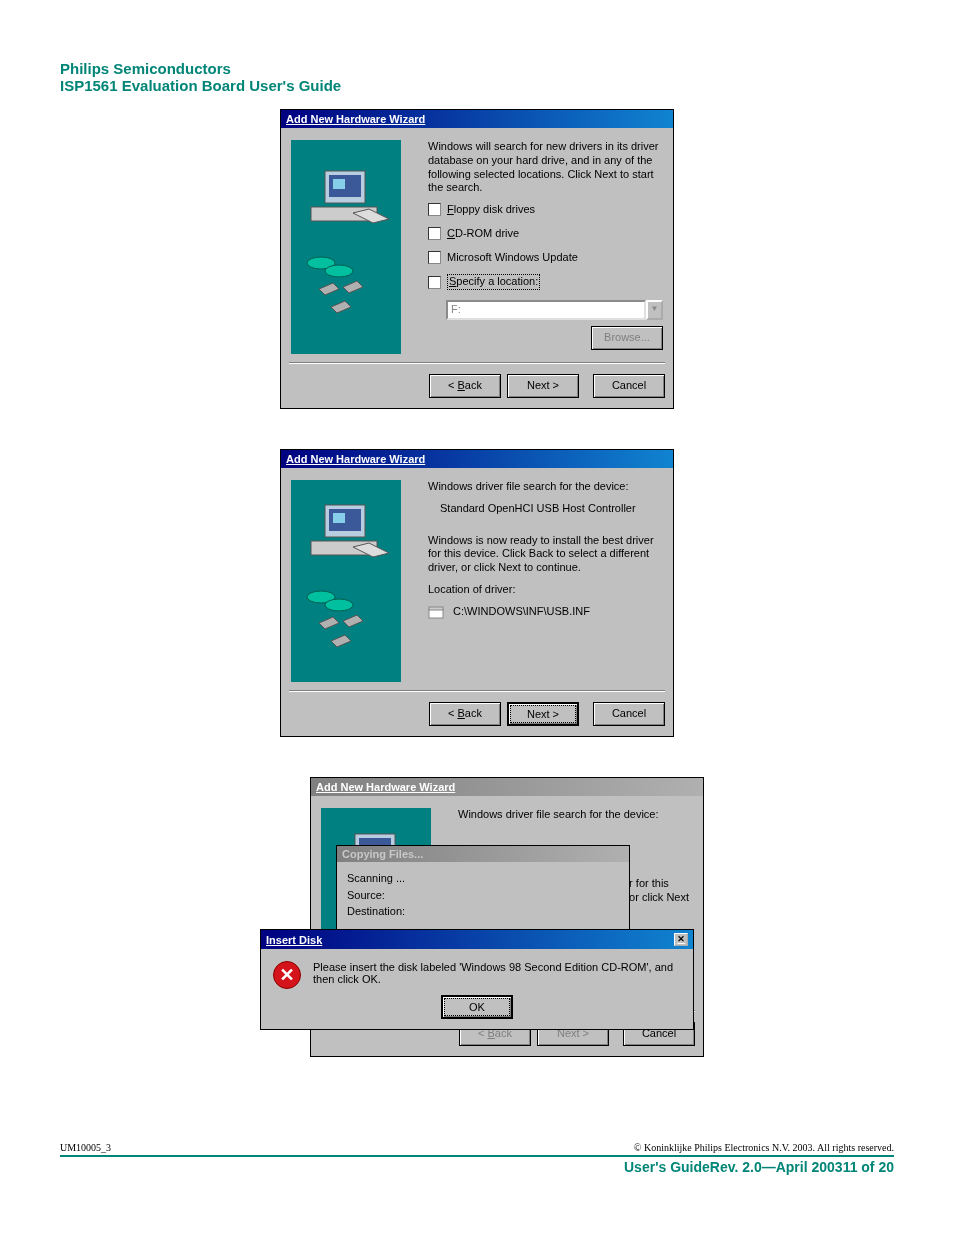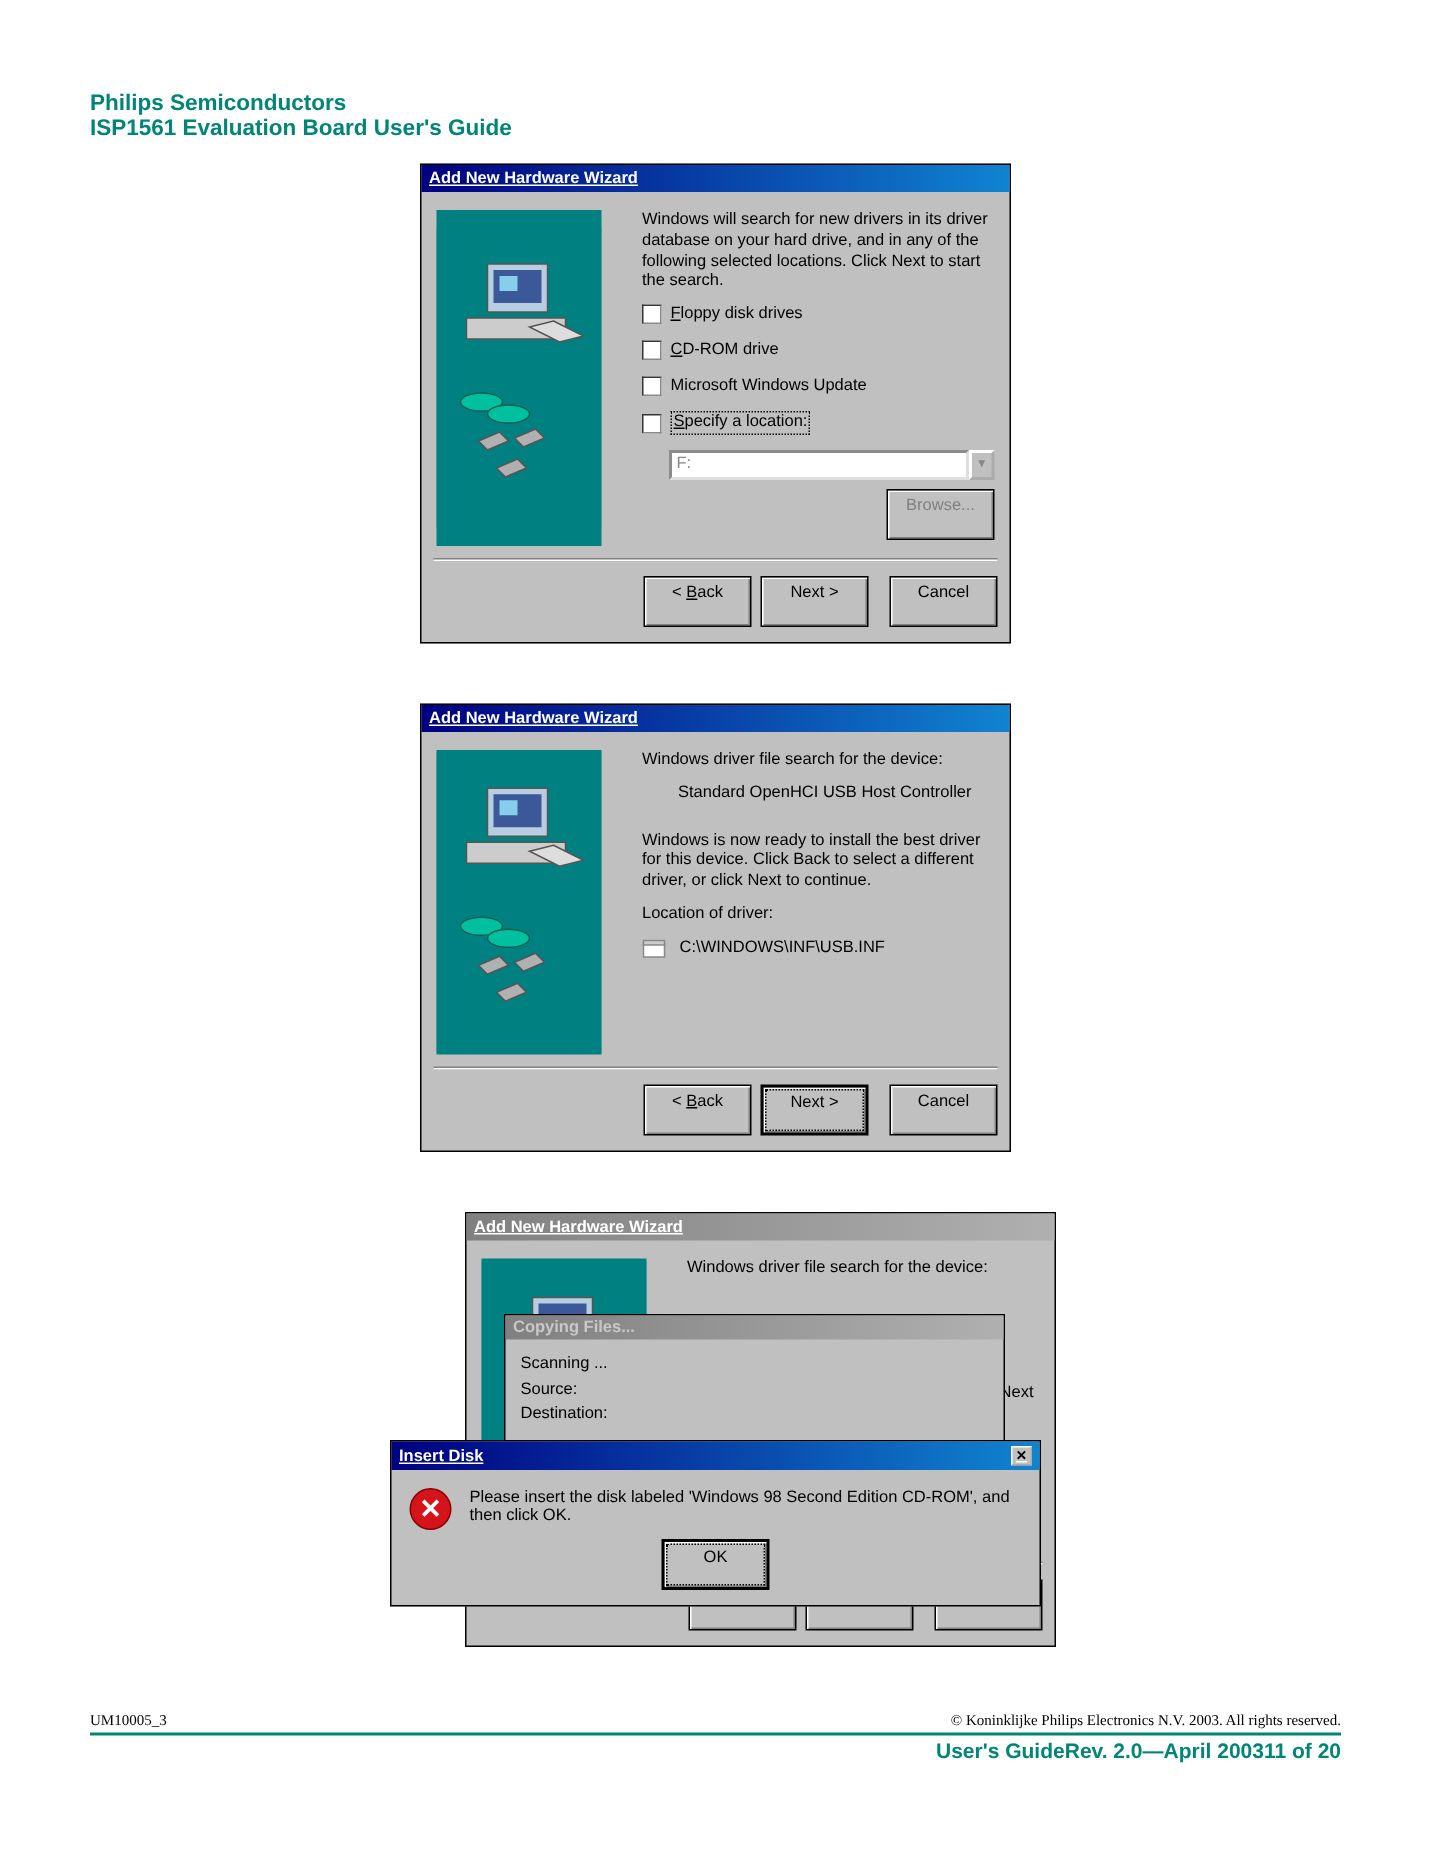--- a/index.html
+++ b/index.html
@@ -106,21 +106,21 @@
     line-height: 14px;
     color: #888;
   }
   .browse-row {
     display: flex;
     justify-content: flex-end;
     margin-bottom: 4px;
   }
   .win-button {
     min-width: 72px;
-    height: 34px;
+    height: 24px;
     background: #c0c0c0;
     border: 1px solid #000;
     box-shadow: inset 1px 1px 0 #fff, inset -1px -1px 0 #808080;
     font-size: 11px;
     padding: 0 8px;
     text-align: center;
     line-height: 20px;
   }
   .win-button.disabled { color: #808080; }
   .win-button.default {
@@ -157,21 +157,21 @@
     position: absolute;
     left: 50px; top: 0;
     width: 394px;
   }
   .inactive-titlebar {
     background: linear-gradient(to right, #808080, #b0b0b0);
   }
   .copy-panel {
     position: absolute;
     left: 76px; top: 68px;
-    width: 334px;
+    width: 294px;
     border: 1px solid #000;
     background: #c0c0c0;
     padding-bottom: 6px;
   }
   .copy-title {
     background: linear-gradient(to right, #808080, #b0b0b0);
     color: #c8c8c8;
     font-weight: bold;
     font-size: 11px;
     padding: 2px 5px;
@@ -332,21 +332,21 @@
             <ellipse cx="14" cy="6" rx="14" ry="6" fill="#00c0a0" stroke="#006050"></ellipse>
             <ellipse cx="32" cy="14" rx="14" ry="6" fill="#00c0a0" stroke="#006050"></ellipse>
             <polygon points="12,32 26,26 32,32 18,38" fill="#b0b0b0" stroke="#555"></polygon>
             <polygon points="36,30 50,24 56,30 42,36" fill="#b0b0b0" stroke="#555"></polygon>
             <polygon points="24,50 38,44 44,50 30,56" fill="#b0b0b0" stroke="#555"></polygon>
           </g>
         </svg>
       </div>
       <div class="wiz-main">
         <p>Windows driver file search for the device:</p>
-        <p style="margin-left:24px">Standard OpenHCI USB Host Controller</p>
+        <p style="margin-left:12px">Standard OpenHCI USB Host Controller</p>
         <p style="margin-top:18px">Windows is now ready to install the best driver for this device. Click Back to select a different driver, or click Next to continue.</p>
         <p>Location of driver:</p>
         <p>
           <span class="file-icon">
             <svg viewBox="0 0 18 14">
                 <rect x="1" y="4" width="14" height="9" fill="#fff" stroke="#888"></rect>
                 <rect x="1" y="2" width="14" height="3" fill="#ccc" stroke="#888"></rect>
               </svg>
           </span>
           <span>C:\WINDOWS\INF\USB.INF</span>

